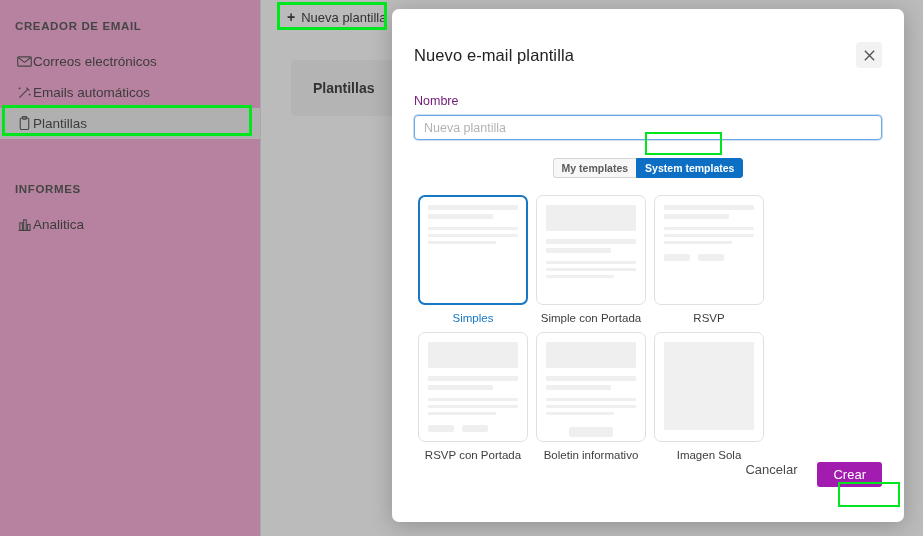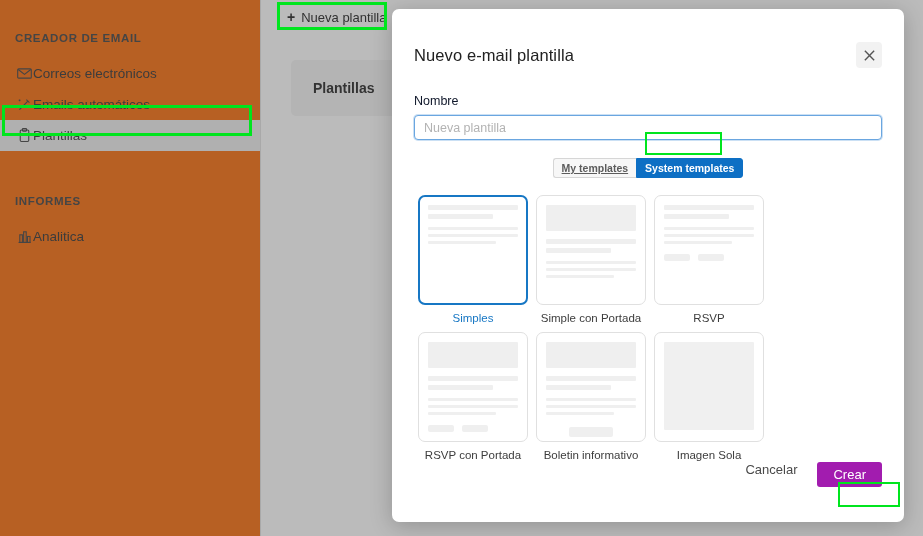--- a/index.html
+++ b/index.html
@@ -6,22 +6,22 @@
   html, body {
     width: 923px; height: 536px;
     font-family: "Liberation Sans", sans-serif;
     overflow: hidden;
   }
   body { position: relative; background: #ffffff; }
 
   
   #app-root { position: absolute; inset: 0; display: flex; background: #ffffff; }
   #sidebar {
-    width: 261px; height: 536px; background: #f97316;
-    border-right: 1px solid #e3e3e3; padding-top: 26px; flex: none;
+    width: 261px; height: 536px; background: #f9a8d4;
+    border-right: 1px solid #e3e3e3; padding-top: 14px; flex: none;
   }
   .nav-section-title {
     font-size: 11.5px; letter-spacing: .055em; color: #4a4a4a;
     font-weight: 700; padding: 0 0 0 15px; margin: 6px 0 14px 0;
   }
   .nav-section-title.second { margin-top: 44px; }
   .nav-item {
     display: flex; align-items: center; gap: 0;
     height: 31px; padding: 0 0 0 16px; cursor: pointer;
     font-size: 13.5px; color: #3c3c3c;
@@ -62,38 +62,38 @@
     padding-top: 24px;
   }
   #modal-title { font-size: 16.5px; color: #222; font-weight: 400; letter-spacing: .1px; }
   #close-btn {
     width: 26px; height: 26px; border-radius: 4px; background: #f2f2f2;
     border: none; cursor: pointer; display: flex; align-items: center;
     justify-content: center; color: #555; margin-top: -4px;
   }
   #close-btn svg { width: 13px; height: 13px; display:block; }
 
-  #name-label { font-size: 12.5px; color: #0f172a; margin-top: 26px; }
+  #name-label { font-size: 12.5px; color: #701a75; margin-top: 26px; }
   #name-input {
     margin-top: 7px; width: 100%; height: 25px;
     border: 1px solid #6aa6e0; border-radius: 4px;
     padding: 0 9px; font-size: 12.5px; color: #333;
     font-family: "Liberation Sans", sans-serif; outline: none;
     box-shadow: 0 0 0 1px rgba(106,166,224,.35);
   }
   #name-input::placeholder { color: #b3b3b3; }
 
   #seg-row { display: flex; justify-content: center; margin-top: 18px; }
   .seg-btn {
     font-size: 10.5px; font-weight: 700; height: 20px; padding: 0 8px;
     border: 1px solid #d6d6d6; cursor: pointer; line-height: 18px;
     background: #f7f7f7; color: #5c5c5c;
     font-family: "Liberation Sans", sans-serif;
   }
-  .seg-btn.left  { border-radius: 3px 0 0 3px; border-right: none; text-decoration: underline; }
+  .seg-btn.left  { border-radius: 3px 0 0 3px; border-right: none; }
   .seg-btn.right { border-radius: 0 3px 3px 0; background: #0d6fc4; border-color: #0d6fc4; color: #fff; }
 
   
   #grid {
     display: flex; flex-wrap: wrap; gap: 8px 8px; margin-top: 17px;
     padding: 0 4px;
   }
   .thumb-cell { width: 110px; }
   .thumb {
     width: 110px; height: 110px; border: 1px solid #e0e0e0; border-radius: 7px;

